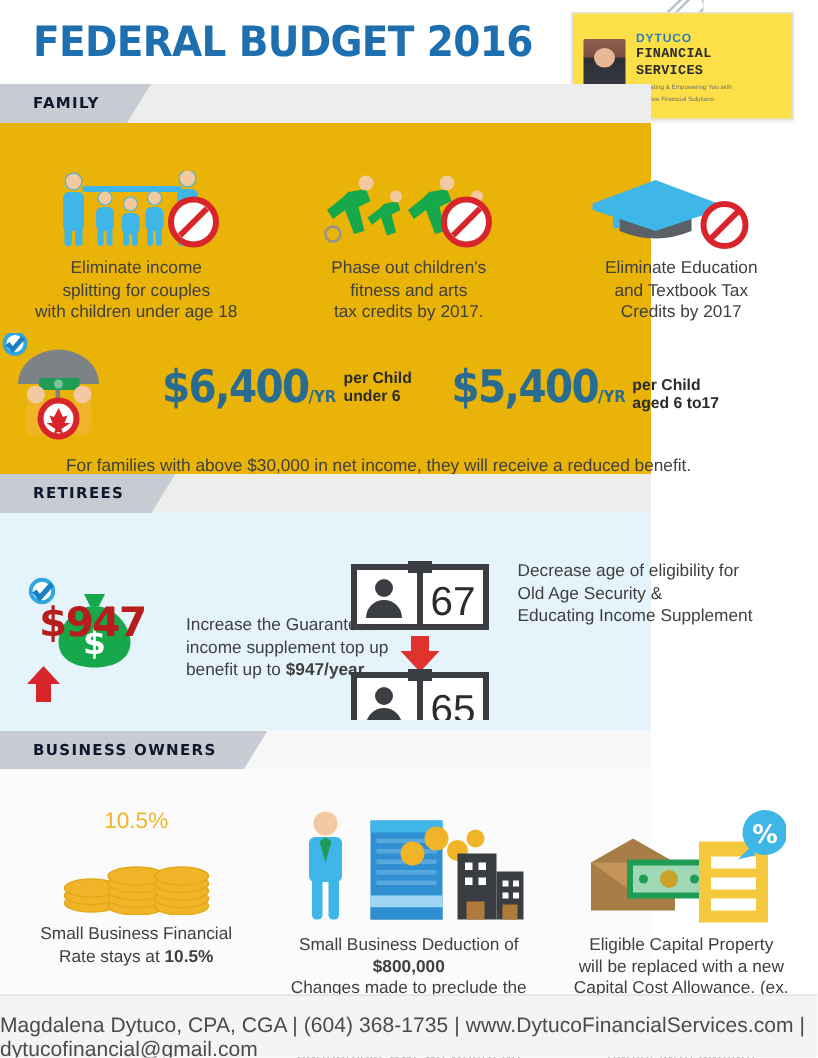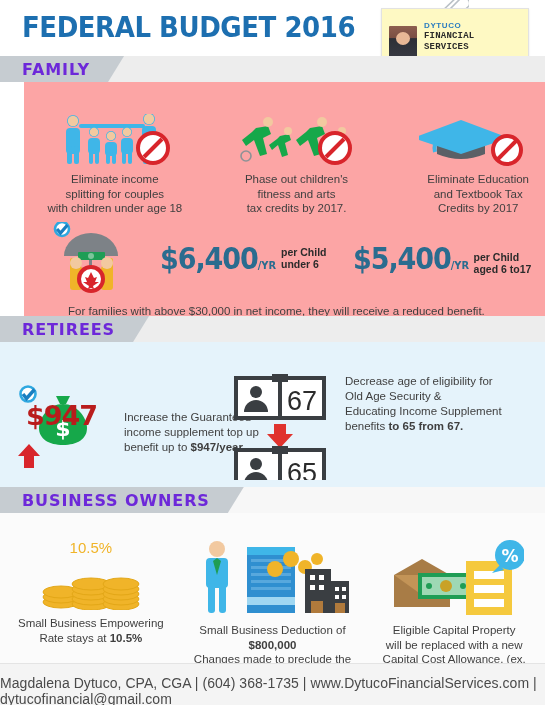--- a/index.html
+++ b/index.html
@@ -4,39 +4,39 @@
 <style>
   * { margin:0; padding:0; box-sizing:border-box; }
   html,body { width:545px; height:705px; }
   body {
     font-family:"Liberation Sans", sans-serif;
     background:#ffffff;
     color:#3c3c3c;
     position:relative;
     overflow:hidden;
   }
-  .page { position:relative; width:545px; height:705px; background:#fff; }
+  .page { position:relative; width:434px; height:705px; background:#fff; }
 
   
   .header { position:relative; height:56px; background:#ffffff; }
   .title {
     position:absolute; left:22px; top:11px;
     font-family:"DejaVu Sans", sans-serif;
     font-size:28px; font-weight:bold;
     letter-spacing:-0.5px;
     color:#1d6fb0;
     transform:scaleX(0.93);
     transform-origin:left center;
   }
 
   
   .logo-card {
     position:absolute; left:381px; top:8px;
     width:148px; height:72px;
-    background:#fef9c3;
+    background:#fde047;
     border:1px solid #e2e2e2;
     box-shadow:0 1px 2px rgba(0,0,0,.10);
   }
   .clip {
     position:absolute; left:435px; top:-8px;
     width:34px; height:30px;
   }
   .logo-inner { position:absolute; left:0; top:0; width:148px; height:72px; display:flex; align-items:center; padding:6px 7px; }
   .logo-photo {
     width:28px; height:38px; flex:0 0 28px;
@@ -51,45 +51,45 @@
   .logo-text { margin-left:7px; }
   .logo-brand { font-size:8px; font-weight:bold; color:#2a7cc0; letter-spacing:.6px; line-height:10px; }
   .logo-sub { font-size:9px; font-weight:bold; color:#2b2b2b; letter-spacing:.2px; line-height:11px;font-family:Liberation Mono, monospace; }
   .logo-tag { font-size:4.2px; color:#6d6d6d; line-height:6px; margin-top:2px; }
   .band-tag {
     position:absolute; left:0; top:0;
     height:26px; padding:0 34px 0 22px;
     display:flex; align-items:center;
     background:#c6ccd1;
     font-family:"DejaVu Sans", sans-serif;
-    font-size:16px; font-weight:bold;
-    letter-spacing:.9px; color:#6d28d9;
+    font-size:10px; font-weight:bold;
+    letter-spacing:.9px; color:#0f172a;
     clip-path:polygon(0 0, 100% 0, calc(100% - 16px) 100%, 0 100%);
   }
 
-  .sec-family  { position:relative; background:#fca5a5; height:234px;margin-left:24px; }
+  .sec-family  { position:relative; background:#eab308; height:234px; }
   .sec-retire  { position:relative; background:#e5f3fb; height:145px; }
   .sec-biz     { position:relative; background:#fbfbfb; height:210px; }
   .band-strip  { height:26px; position:relative; }
   .strip-family{ background:#ededed; }
   .strip-retire{ background:#ededed; }
   .strip-biz   { background:#f7f7f7; }
 
   
   .cap { font-size:11.5px; line-height:14.5px; text-align:center; color:#3f3f3f; }
   .cap b { font-weight:bold; }
 
   
   .fam-row { position:absolute; top:32px; left:0; width:545px; display:flex; }
   .fam-col { flex:1; display:flex; flex-direction:column; align-items:center; }
   .fam-art { height:52px; display:flex; align-items:flex-end; justify-content:center; margin-bottom:6px; }
 
   
   .benefit { position:absolute; top:140px; left:0; width:545px; }
-  .benefit-row { display:flex; align-items:center; padding-left:28px; }
+  .benefit-row { display:flex; align-items:center; }
   .amt {
     font-family:"DejaVu Sans", sans-serif;
     font-size:30px; font-weight:bold; color:#2a6c8f;
     letter-spacing:-1.2px; transform:scaleX(0.9); transform-origin:left center;
   }
   .amt .yr { font-size:11px; letter-spacing:0; }
   .per { font-size:10.5px; font-weight:bold; color:#2b2b2b; line-height:12.5px; margin-left:5px; }
   .note { margin:10px 0 0 44px; font-size:11.5px; line-height:15px; color:#3f3f3f; }
 
   
@@ -332,21 +332,20 @@
         <circle cx="26" cy="92" r="6" fill="#3a3e42"></circle>
         <path d="M14 112 a12 12 0 0 1 24 0 z" fill="#3a3e42"></path>
         <text x="72" y="110" font-family="Liberation Sans, sans-serif" font-size="27" fill="#2b2b2b" text-anchor="middle">65</text>
       </svg>
     </div>
 
     <div class="ret-right ret-txt">
       <div>Decrease age of eligibility for</div>
       <div>Old Age Security &amp;</div>
       <div>Educating Income Supplement</div>
-      <div><span>benefits </span><b>to 65 from 67.</b></div>
     </div>
   </div>
 
   <div class="band-strip strip-biz">
     <div class="band-tag">BUSINESS OWNERS</div>
   </div>
 
   <div class="sec-biz">
     <div class="biz-row">
 
@@ -365,21 +364,21 @@
               <ellipse cx="52" cy="24" rx="19" ry="6"></ellipse>
               <ellipse cx="82" cy="44" rx="18" ry="6"></ellipse>
                 <ellipse cx="82" cy="39" rx="18" ry="6"></ellipse>
               <ellipse cx="82" cy="34" rx="18" ry="6"></ellipse>
                 <ellipse cx="82" cy="29" rx="18" ry="6"></ellipse>
               <ellipse cx="82" cy="24" rx="18" ry="6"></ellipse>
             </g>
           </svg>
         </div>
         <div class="cap" style="margin-top:6px;">
-          <span>Small Business Empowering</span><br>
+          <span>Small Business Financial</span><br>
           <span>Rate stays at </span><b>10.5%</b>
         </div>
       </div>
 
       <div class="biz-col">
         <div class="biz-art">
           <svg width="160" height="78" viewBox="0 0 160 78">
 
             <circle cx="24" cy="10" r="8" fill="#f2c9a0"></circle>
             <rect x="13" y="19" width="22" height="30" rx="4" fill="#3fb6e8"></rect>

